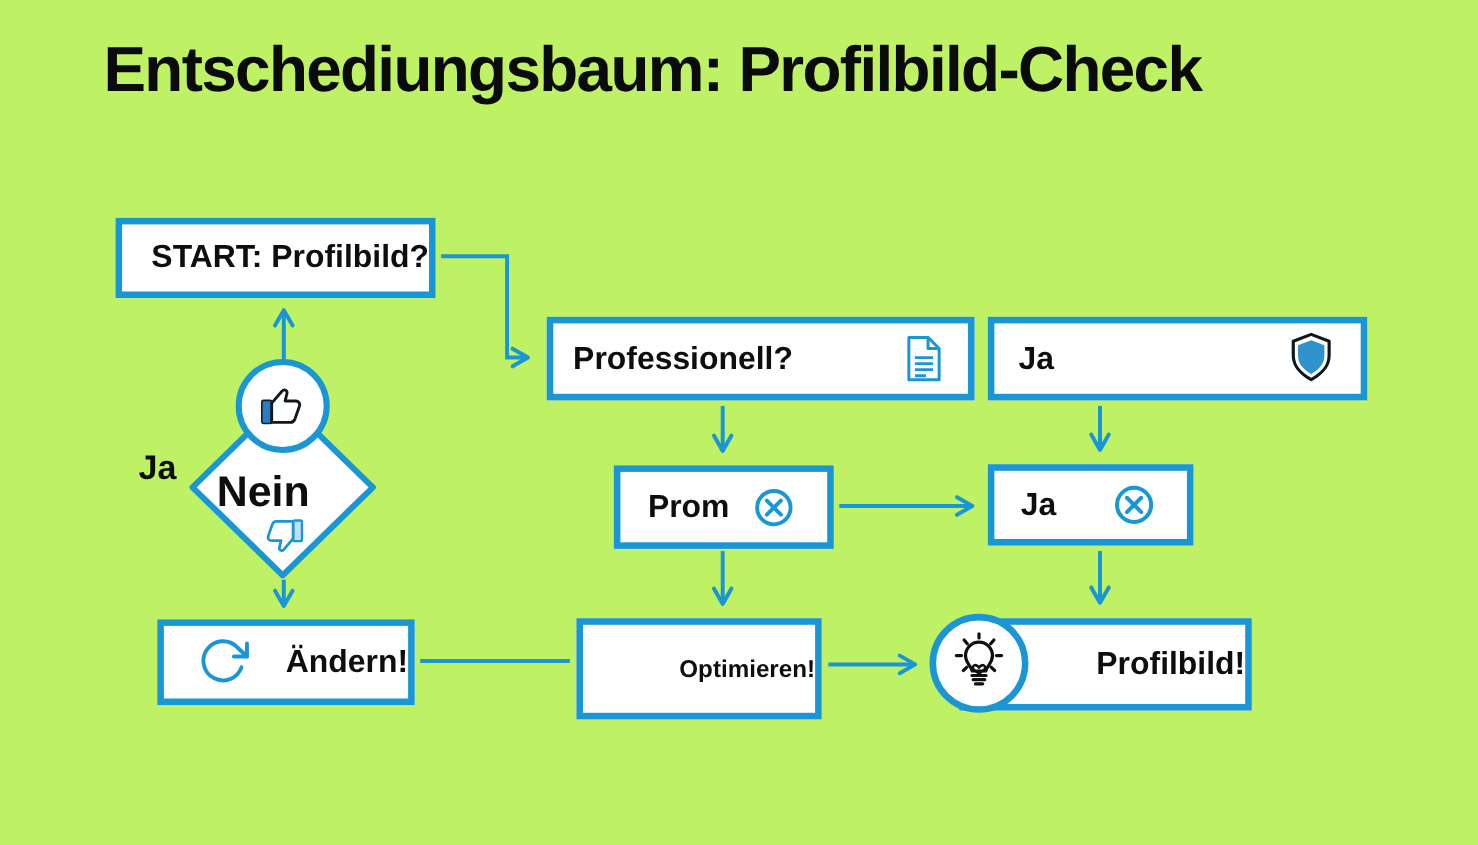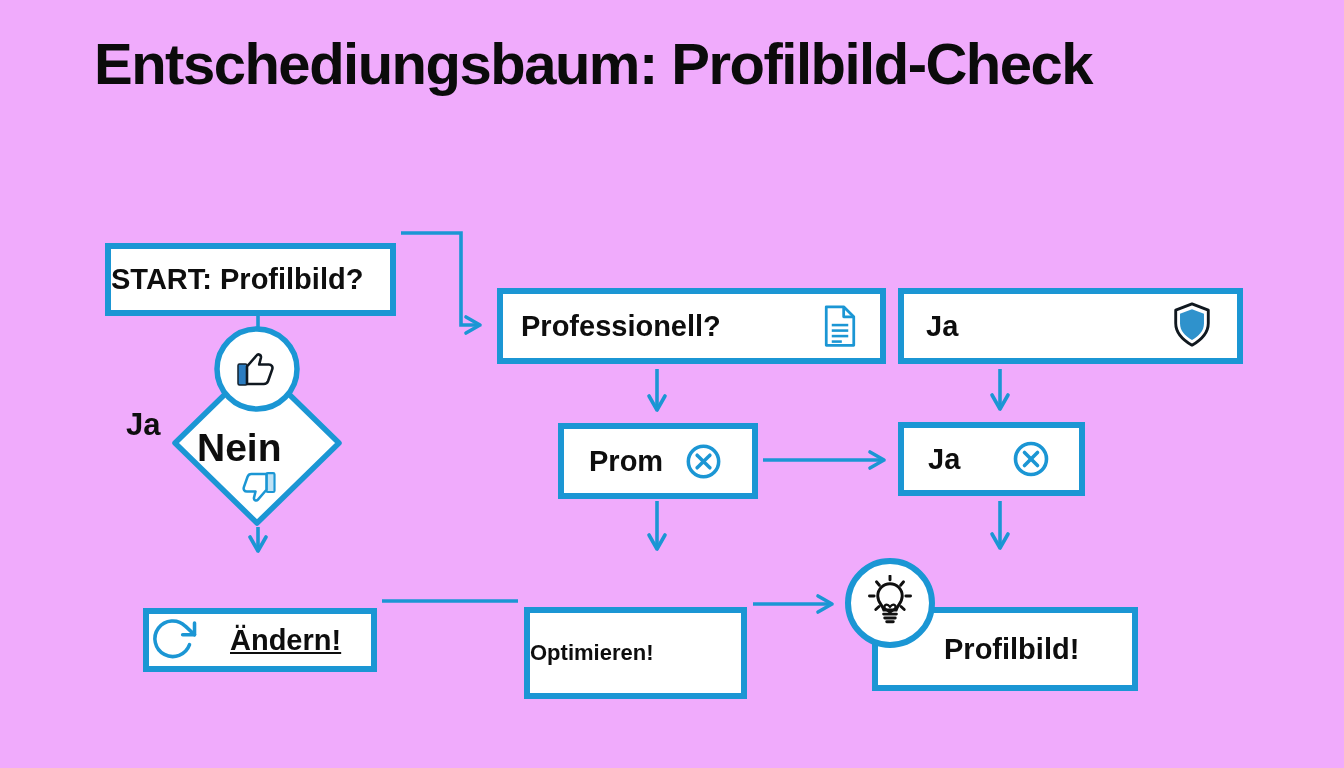--- a/index.html
+++ b/index.html
@@ -3,38 +3,38 @@
 <meta charset="utf-8">
 <style>
   :root{
     --blue:#1b96d4;
     --ink:#0e0e0e;
   }
   html,body{margin:0;padding:0;background:#ffffff;}
   .canvas{
     position:relative;
     width:1344px;height:768px;
-    background:#f0abfc;
+    background:#bef264;
     font-family:"Liberation Sans","DejaVu Sans",sans-serif;
     overflow:hidden;
   }
   .title{
     position:absolute;left:94px;top:30px;margin:0;
     font-size:58px;font-weight:bold;letter-spacing:-1.5px;
     color:#0b0b0b;white-space:nowrap;
   }
   svg.layer{position:absolute;left:0;top:0;pointer-events:none;}
   .node{
     position:absolute;box-sizing:border-box;
     background:#ffffff;border:6px solid var(--blue);
     display:flex;align-items:center;
     font-weight:bold;font-size:29px;color:var(--ink);
     z-index:2;white-space:nowrap;
   }
-  .node.center{justify-content:flex-start;margin-top:45px;}
+  .node.center{justify-content:flex-end;}
   .node.between{justify-content:space-between;}
   .icon{display:flex;align-items:center;justify-content:center;flex:0 0 auto;}
   .float-label{
     position:absolute;font-weight:bold;color:var(--ink);z-index:4;white-space:nowrap;
   }
   .bulb-circle{
     position:absolute;left:845px;top:558px;width:90px;height:90px;
     box-sizing:border-box;border:6px solid var(--blue);border-radius:50%;
     background:#ffffff;display:flex;align-items:center;justify-content:center;
     z-index:3;
@@ -135,21 +135,21 @@
     <span>Ja</span>
     <span class="icon">
       <svg width="48" height="48" viewBox="0 0 48 48">
         <circle cx="24" cy="24" r="15.5" fill="none" stroke="#1b96d4" stroke-width="3.6"></circle>
         <line x1="17.5" y1="17.5" x2="30.5" y2="30.5" stroke="#1b96d4" stroke-width="3.6" stroke-linecap="round"></line>
         <line x1="30.5" y1="17.5" x2="17.5" y2="30.5" stroke="#1b96d4" stroke-width="3.6" stroke-linecap="round"></line>
       </svg>
     </span>
   </div>
 
-  <div class="node center" style="left:143px;top:563px;width:234px;height:64px;gap:31px;text-decoration:underline;">
+  <div class="node center" style="left:143px;top:563px;width:234px;height:78px;gap:31px;">
     <span class="icon">
       <svg width="50" height="50" viewBox="0 0 48 48">
         <g fill="none" stroke="#1b96d4" stroke-width="3.4" stroke-linecap="round" stroke-linejoin="round">
           <polyline points="43.7 7.6 43.7 19 32.3 19"></polyline>
           <path d="M38.9 28.5 a17.1 17.1 0 1 1 -4 -17.8 L43.7 19"></path>
         </g>
       </svg>
     </span>
     <span>Ändern!</span>
   </div>

